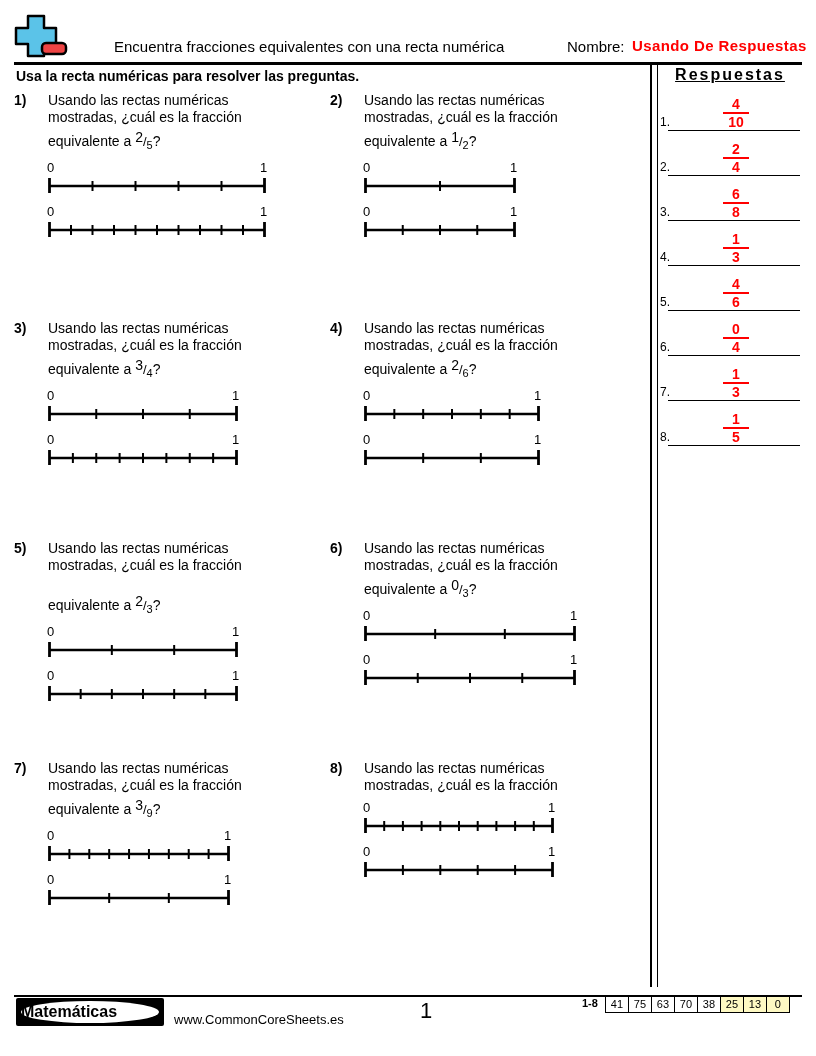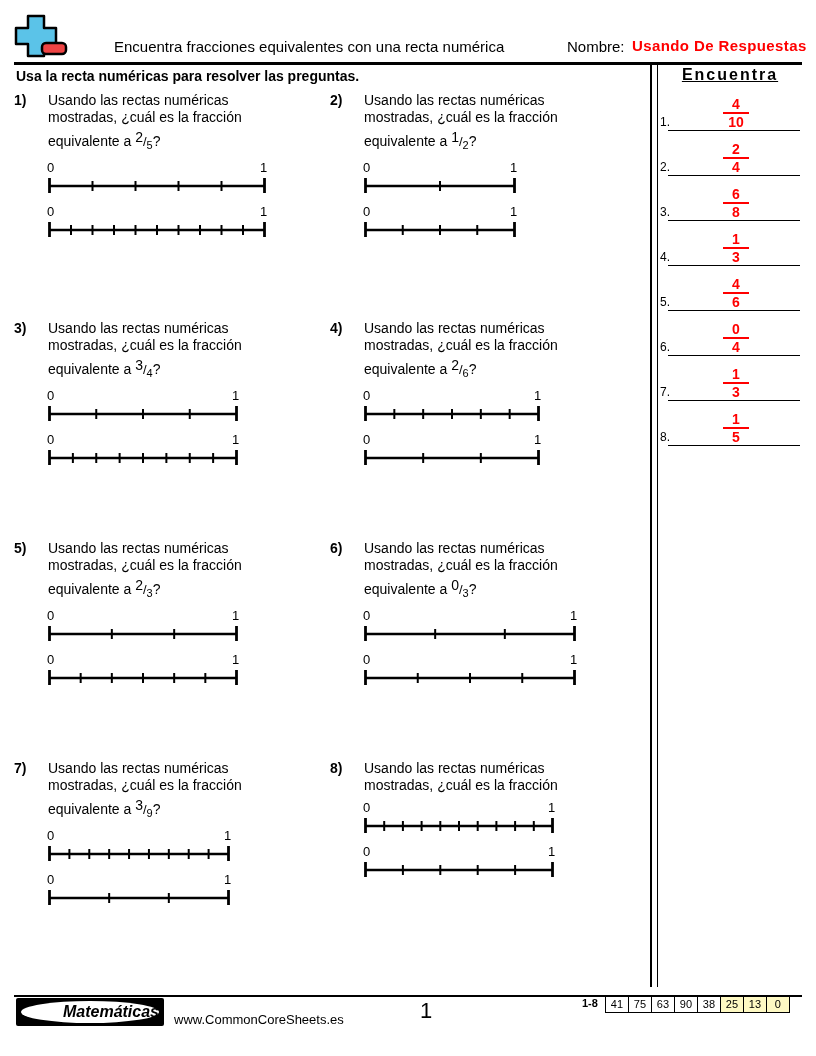--- a/index.html
+++ b/index.html
@@ -172,25 +172,24 @@
     width: 148px; height: 28px;
     background: #000;
     border-radius: 2px;
   }
   #brand-oval {
     position: absolute;
     left: 5px; top: 3px;
     width: 138px; height: 22px;
     background: #fff;
     border-radius: 50%;
-    text-align: right;
+    text-align: left;
     font-size: 16px;
     font-weight: bold;
     line-height: 22px;
-    font-style: italic;
   }
   #site {
     position: absolute;
     left: 174px; top: 1012px;
     font-size: 13px;
     text-align: center;
   }
   #page-number {
     position: absolute;
     left: 420px; top: 998px;
@@ -233,21 +232,21 @@
   <div id="name-label">Nombre:</div>
   <div id="name-value">Usando De Respuestas</div>
 </div>
 <div id="header-rule"></div>
 
 <div id="instructions">Usa la recta numéricas para resolver las preguntas.</div>
 
 <div id="divider"></div>
 
 <div id="answers">
-  <div id="answers-title">Encuentra</div>
+  <div id="answers-title">Respuestas</div>
   <div id="answers-list">
       <div class="ans-row">
         <span class="ans-num">1.</span>
         <span class="ans-frac">
           <span class="num">4</span>
           <span class="bar"></span>
           <span class="den">10</span>
         </span>
       </div>
       <div class="ans-row">
@@ -462,21 +461,21 @@
             <line x1="174.5" y1="3" x2="174.5" y2="19" stroke="#000" stroke-width="2.8"></line>
           </svg>
         </div>
       </div>
     </div>
     <div class="q" style="left: 0px; top: 448px;">
       <span class="q-index">5)</span>
       <div class="q-body">
         <div class="q-text">Usando las rectas numéricas</div>
         <div class="q-text">mostradas, ¿cuál es la fracción</div>
-        <div class="q-text" style="margin-top:3px"><span>equivalente a</span> <span class="q-frac"><span class="n">2</span><span class="s">/</span><span class="d">3</span></span><span>?</span></div>
+        <div class="q-text" style="margin-top:19px"><span>equivalente a</span> <span class="q-frac"><span class="n">2</span><span class="s">/</span><span class="d">3</span></span><span>?</span></div>
         <div class="nl-wrap">
           <div class="nl-labels">
             <span class="nl-lab-0">0</span>
             <span class="nl-lab-1" style="left:190px">1</span>
           </div>
           <svg class="nl-svg" width="192" height="18" viewBox="0 0 192 18">
             <line x1="1.5" y1="11" x2="188.5" y2="11" stroke="#000" stroke-width="2.5"></line>
             <line x1="1.5" y1="3" x2="1.5" y2="19" stroke="#000" stroke-width="2.8"></line>
             <line x1="63.83333333333333" y1="6" x2="63.83333333333333" y2="16" stroke="#000" stroke-width="2"></line>
             <line x1="126.16666666666666" y1="6" x2="126.16666666666666" y2="16" stroke="#000" stroke-width="2"></line>
@@ -625,19 +624,19 @@
   <div id="brand-oval">Matemáticas</div>
 </div>
 <div id="site">www.CommonCoreSheets.es</div>
 <div id="page-number">1</div>
 <div id="score-box">
   <div id="score-range">1-8</div>
   <div class="score-cells" id="score-cells">
       <div class="score-cell">41</div>
       <div class="score-cell">75</div>
       <div class="score-cell">63</div>
-      <div class="score-cell">90</div>
+      <div class="score-cell">70</div>
       <div class="score-cell">38</div>
       <div class="score-cell hl">25</div>
       <div class="score-cell hl">13</div>
       <div class="score-cell hl">0</div>
     </div>
 </div>
 
 </body></html>

